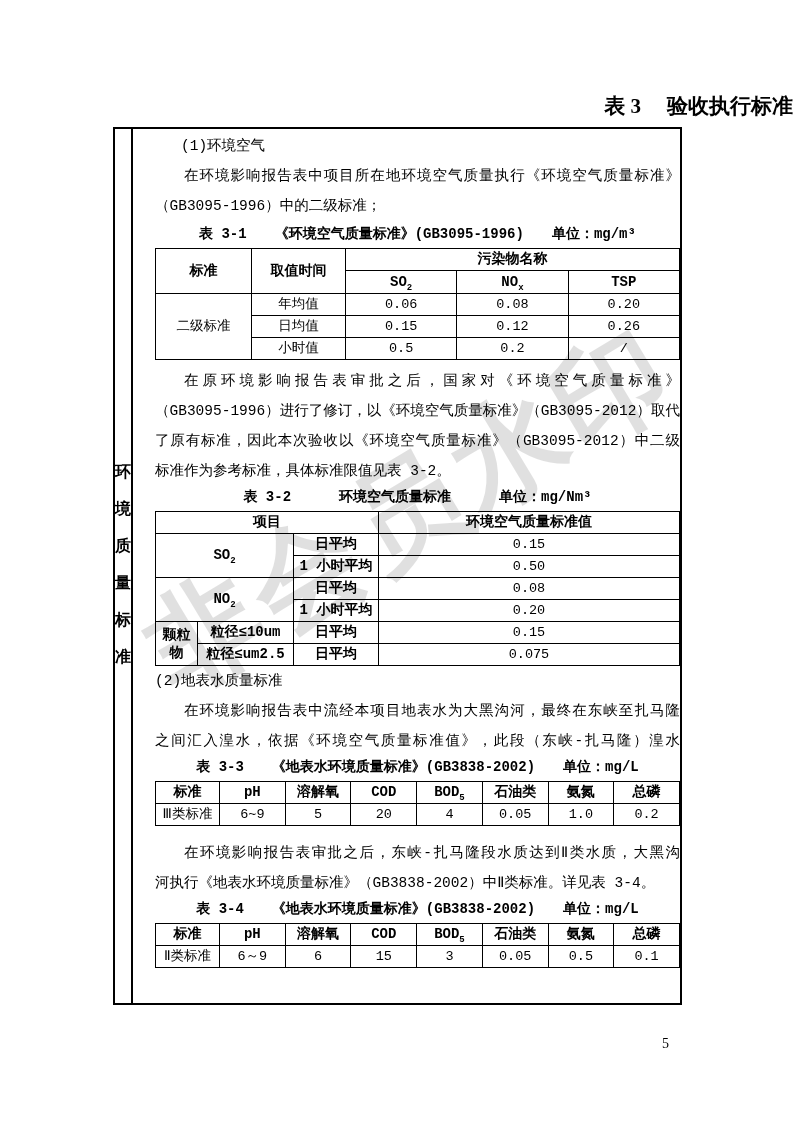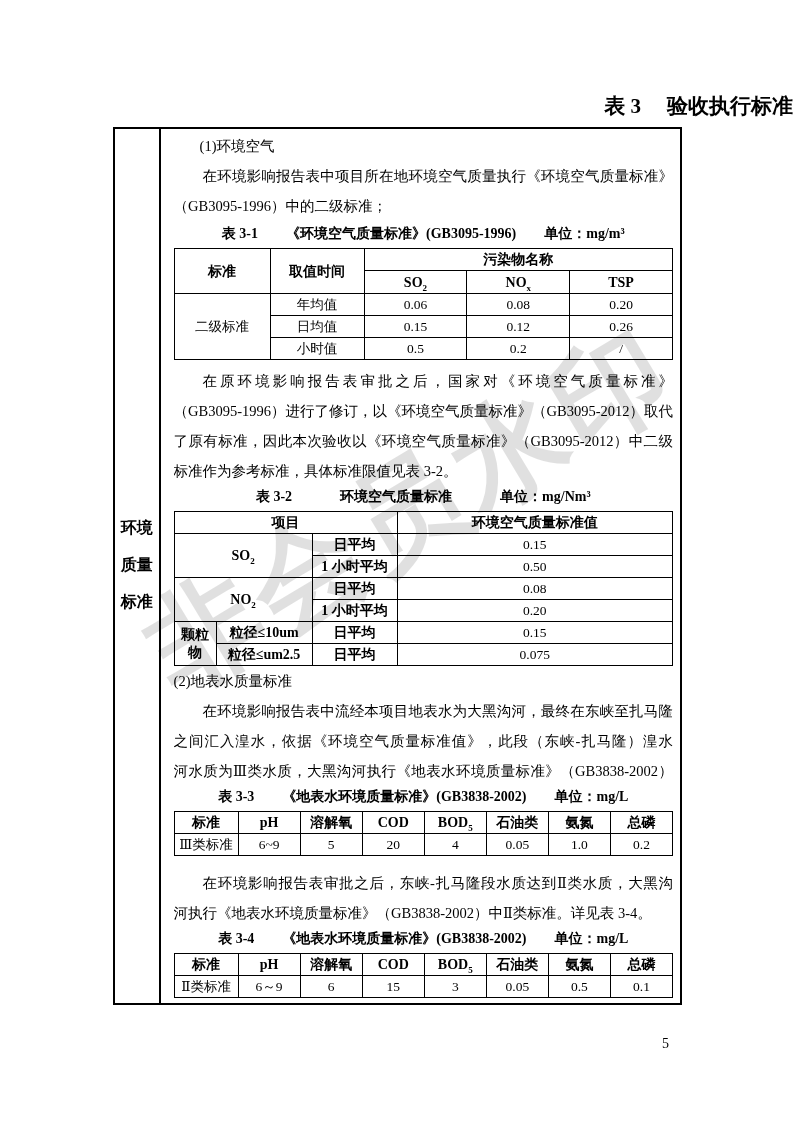--- a/index.html
+++ b/index.html
@@ -23,21 +23,21 @@
   .frame{
     position:absolute;left:113px;top:127px;width:565px;height:874px;
     border:2px solid #000;display:flex;z-index:1;background:transparent;
   }
   .side{
     width:75px;border-right:2px solid #000;
     display:flex;flex-direction:column;justify-content:center;align-items:center;
     font-size:16px;font-weight:bold;font-family:Liberation Mono, monospace;
   }
   .side div{line-height:37px;}
-  .content{flex:1;padding:2px 7px 0 13px;}
+  .content{flex:1;padding:2px 7px 0 22px;font-family:Liberation Mono, monospace;}
   .ln{
     font-size:14.5px;line-height:30px;
     text-align:justify;text-align-last:justify;
     white-space:nowrap;overflow:hidden;
   }
   .ln.first{text-indent:29px;}
   .ln.end{text-align-last:left;}
   .lead{font-size:14.5px;line-height:30px;}
   .lead.ind{text-indent:26px;}
   .caption{
@@ -182,21 +182,20 @@
         <td>0.075</td>
       </tr>
     </tbody>
       </table>
 
     <div class="lead">(2)地表水质量标准</div>
 
     <div>
       <div class="ln first">在环境影响报告表中流经本项目地表水为大黑沟河，最终在东峡至扎马隆</div>
       <div class="ln">之间汇入湟水，依据《环境空气质量标准值》，此段（东峡-扎马隆）湟水</div>
-      <div class="ln">河水质为Ⅲ类水质，大黑沟河执行《地表水环境质量标准》（GB3838-2002）</div>
     </div>
 
     <div class="caption">
       <span>表 3-3</span>
       <span>《地表水环境质量标准》(GB3838-2002)</span>
       <span>单位：mg/L</span>
     </div>
 
     <table>
       <colgroup>

